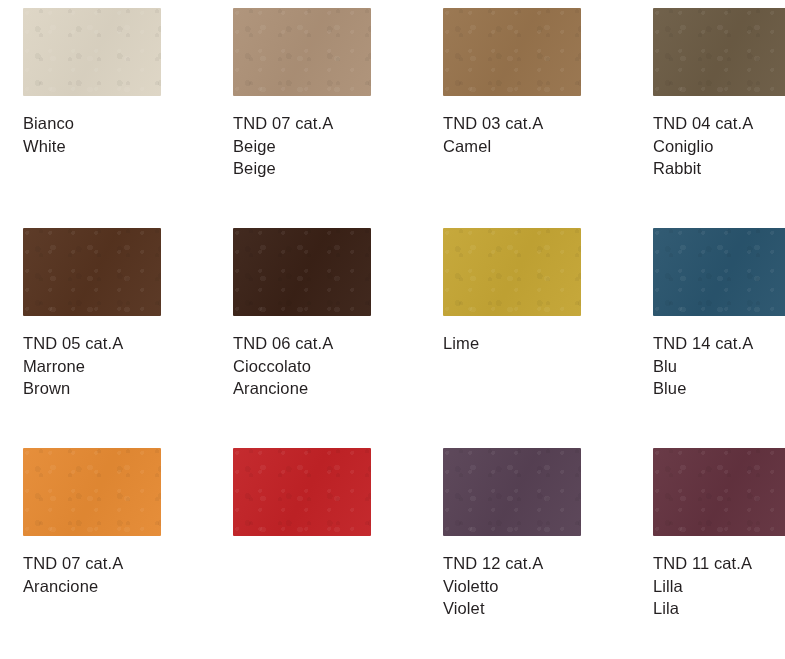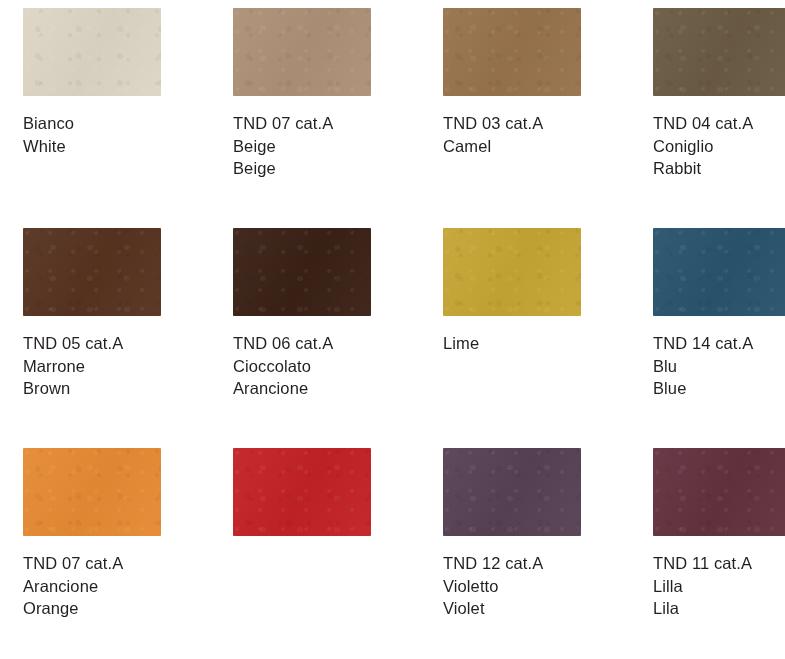--- a/index.html
+++ b/index.html
@@ -120,21 +120,20 @@
         <div class="line">TND 14 cat.A</div>
         <div class="line">Blu</div>
         <div class="line">Blue</div>
       </div>
     </div>
     <div class="swatch-cell">
       <div class="swatch-chip" style="background-color: rgb(229, 138, 51);"></div>
       <div class="swatch-labels">
         <div class="line">TND 07 cat.A</div>
         <div class="line">Arancione</div>
-        <div class="line">Orange</div>
       </div>
     </div>
     <div class="swatch-cell">
       <div class="swatch-chip" style="background-color: rgb(194, 34, 38);"></div>
     </div>
     <div class="swatch-cell">
       <div class="swatch-chip" style="background-color: rgb(87, 65, 84);"></div>
       <div class="swatch-labels">
         <div class="line">TND 12 cat.A</div>
         <div class="line">Violetto</div>

